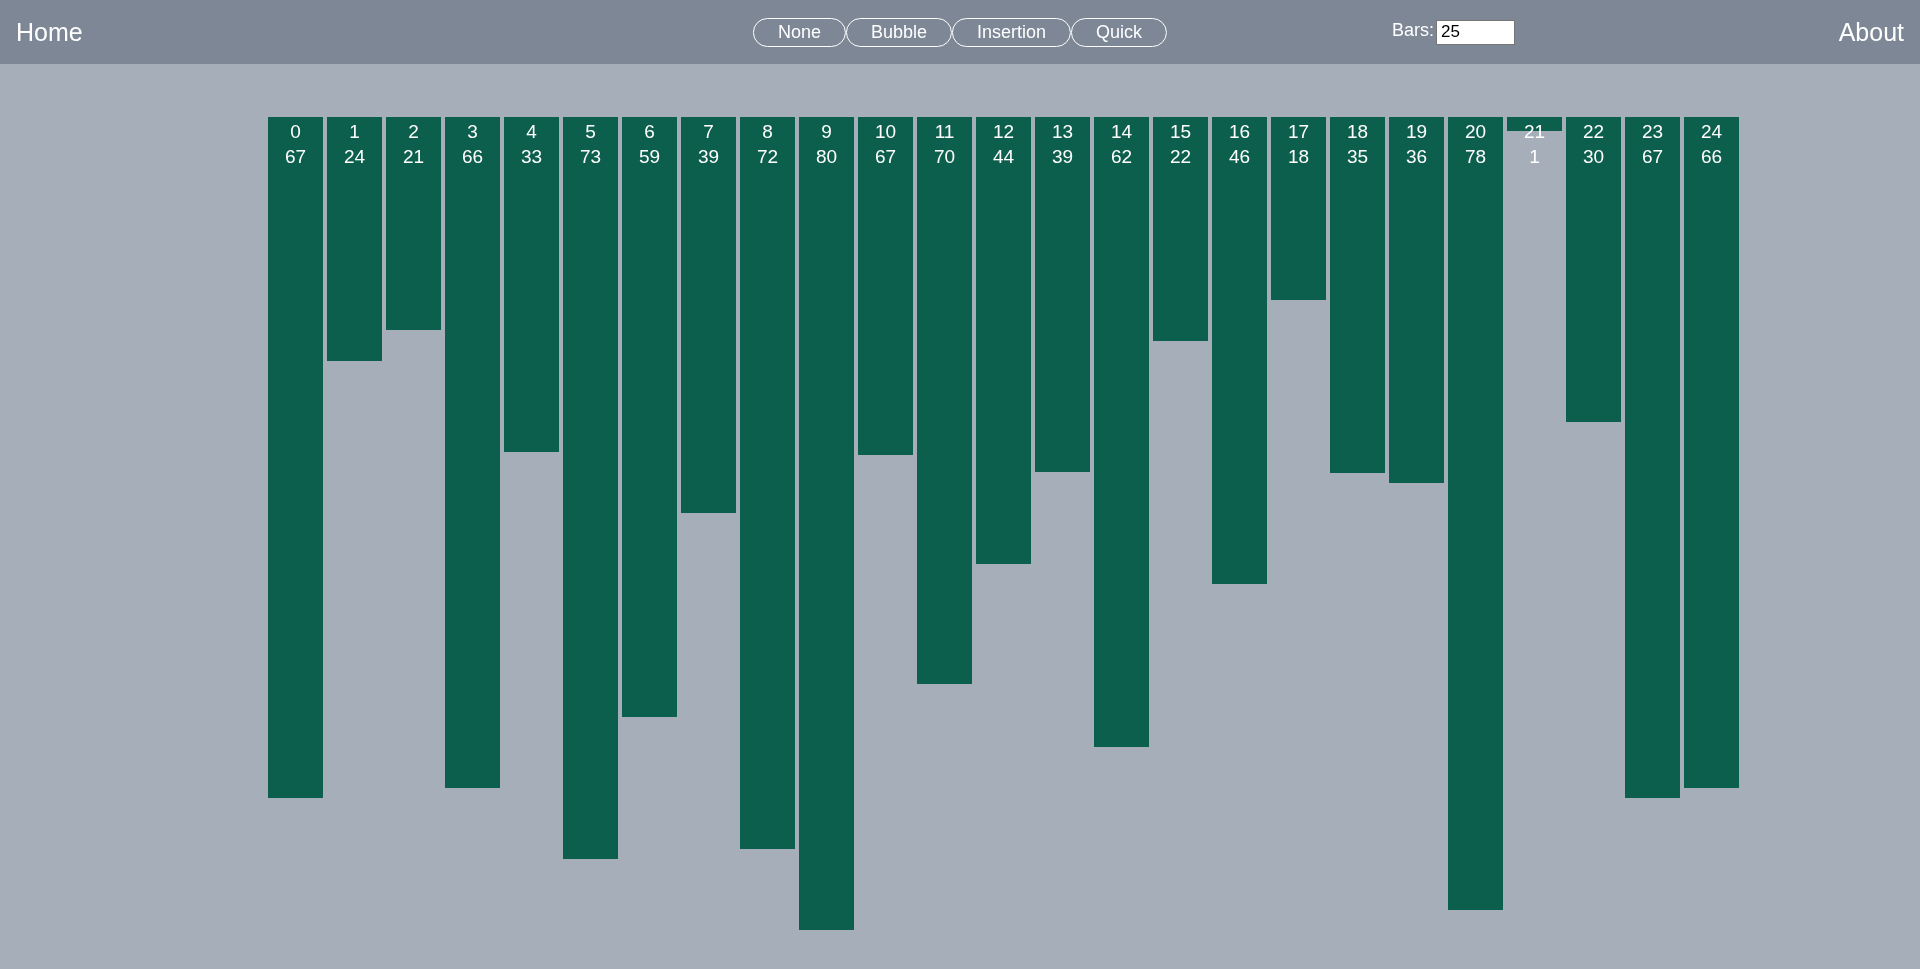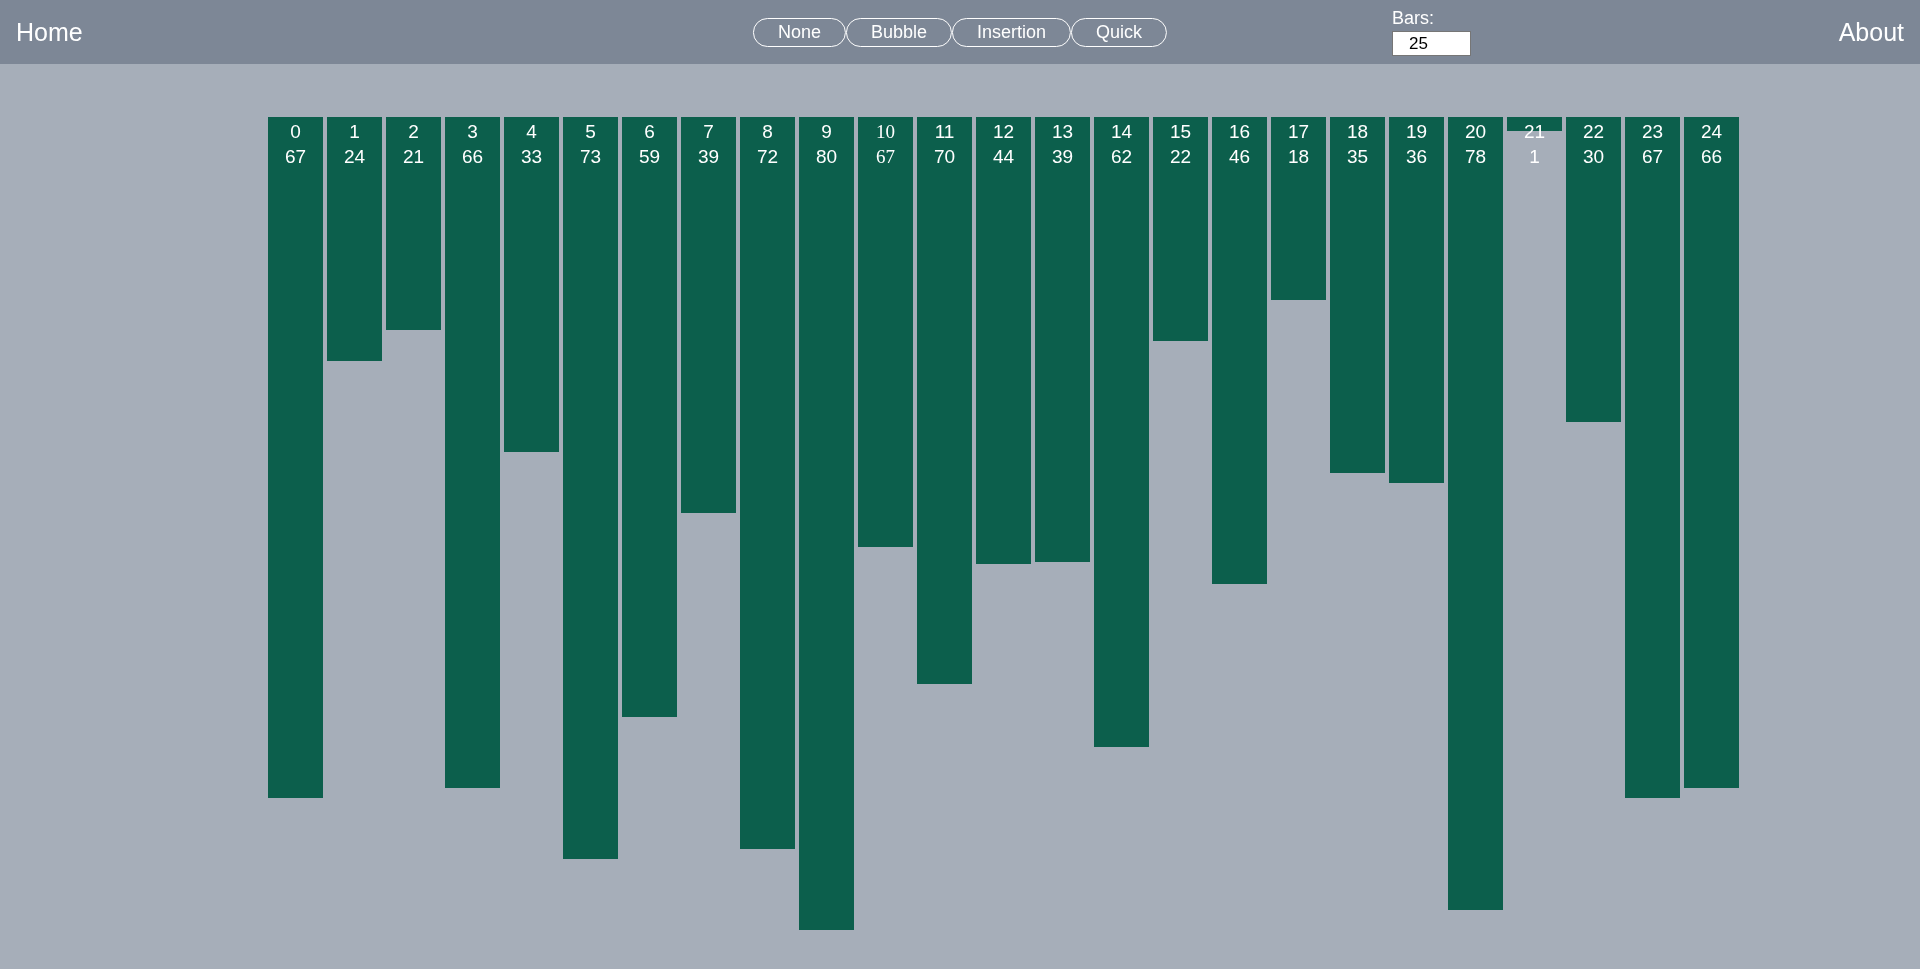--- a/index.html
+++ b/index.html
@@ -29,21 +29,20 @@
       position: absolute;
       left: 50%;
       transform: translateX(-50%);
       display: flex;
       align-items: center;
     }
     .nav-bars {
       position: absolute;
       left: 1392px;
       display: flex;
-      flex-direction: column;
       gap: 2px;
     }
     .nav-right {
       position: absolute;
       right: 16px;
     }
     .nav-link {
       color: #ffffff;
       font-size: 25px;
       cursor: pointer;
@@ -58,21 +57,21 @@
       cursor: pointer;
     }
     .bars-label {
       color: #ffffff;
       font-size: 18px;
     }
     .bars-input {
       width: 79px;
       height: 25px;
       font-size: 17px;
-      padding: 2px 16px;
+      padding: 2px 4px;
       border: 1px solid #767676;
       background: #ffffff;
       color: #000000;
     }
     .chart-area {
       position: absolute;
       top: 117px;
       left: 268px;
       width: 1475px;
       display: flex;
@@ -147,33 +146,33 @@
       <div>39</div>
     </div>
     <div class="bar" style="height: 731.7px;">
       <div>8</div>
       <div>72</div>
     </div>
     <div class="bar" style="height: 813px;">
       <div>9</div>
       <div>80</div>
     </div>
-    <div class="bar" style="height: 430px; font-family: Liberation Serif, serif;">
+    <div class="bar" style="height: 338px;">
       <div>10</div>
       <div>67</div>
     </div>
     <div class="bar" style="height: 567px;">
       <div>11</div>
       <div>70</div>
     </div>
     <div class="bar" style="height: 447.15px;">
       <div>12</div>
       <div>44</div>
     </div>
-    <div class="bar" style="height: 445px;">
+    <div class="bar" style="height: 355px;">
       <div>13</div>
       <div>39</div>
     </div>
     <div class="bar" style="height: 630.075px;">
       <div>14</div>
       <div>62</div>
     </div>
     <div class="bar" style="height: 223.575px;">
       <div>15</div>
       <div>22</div>

